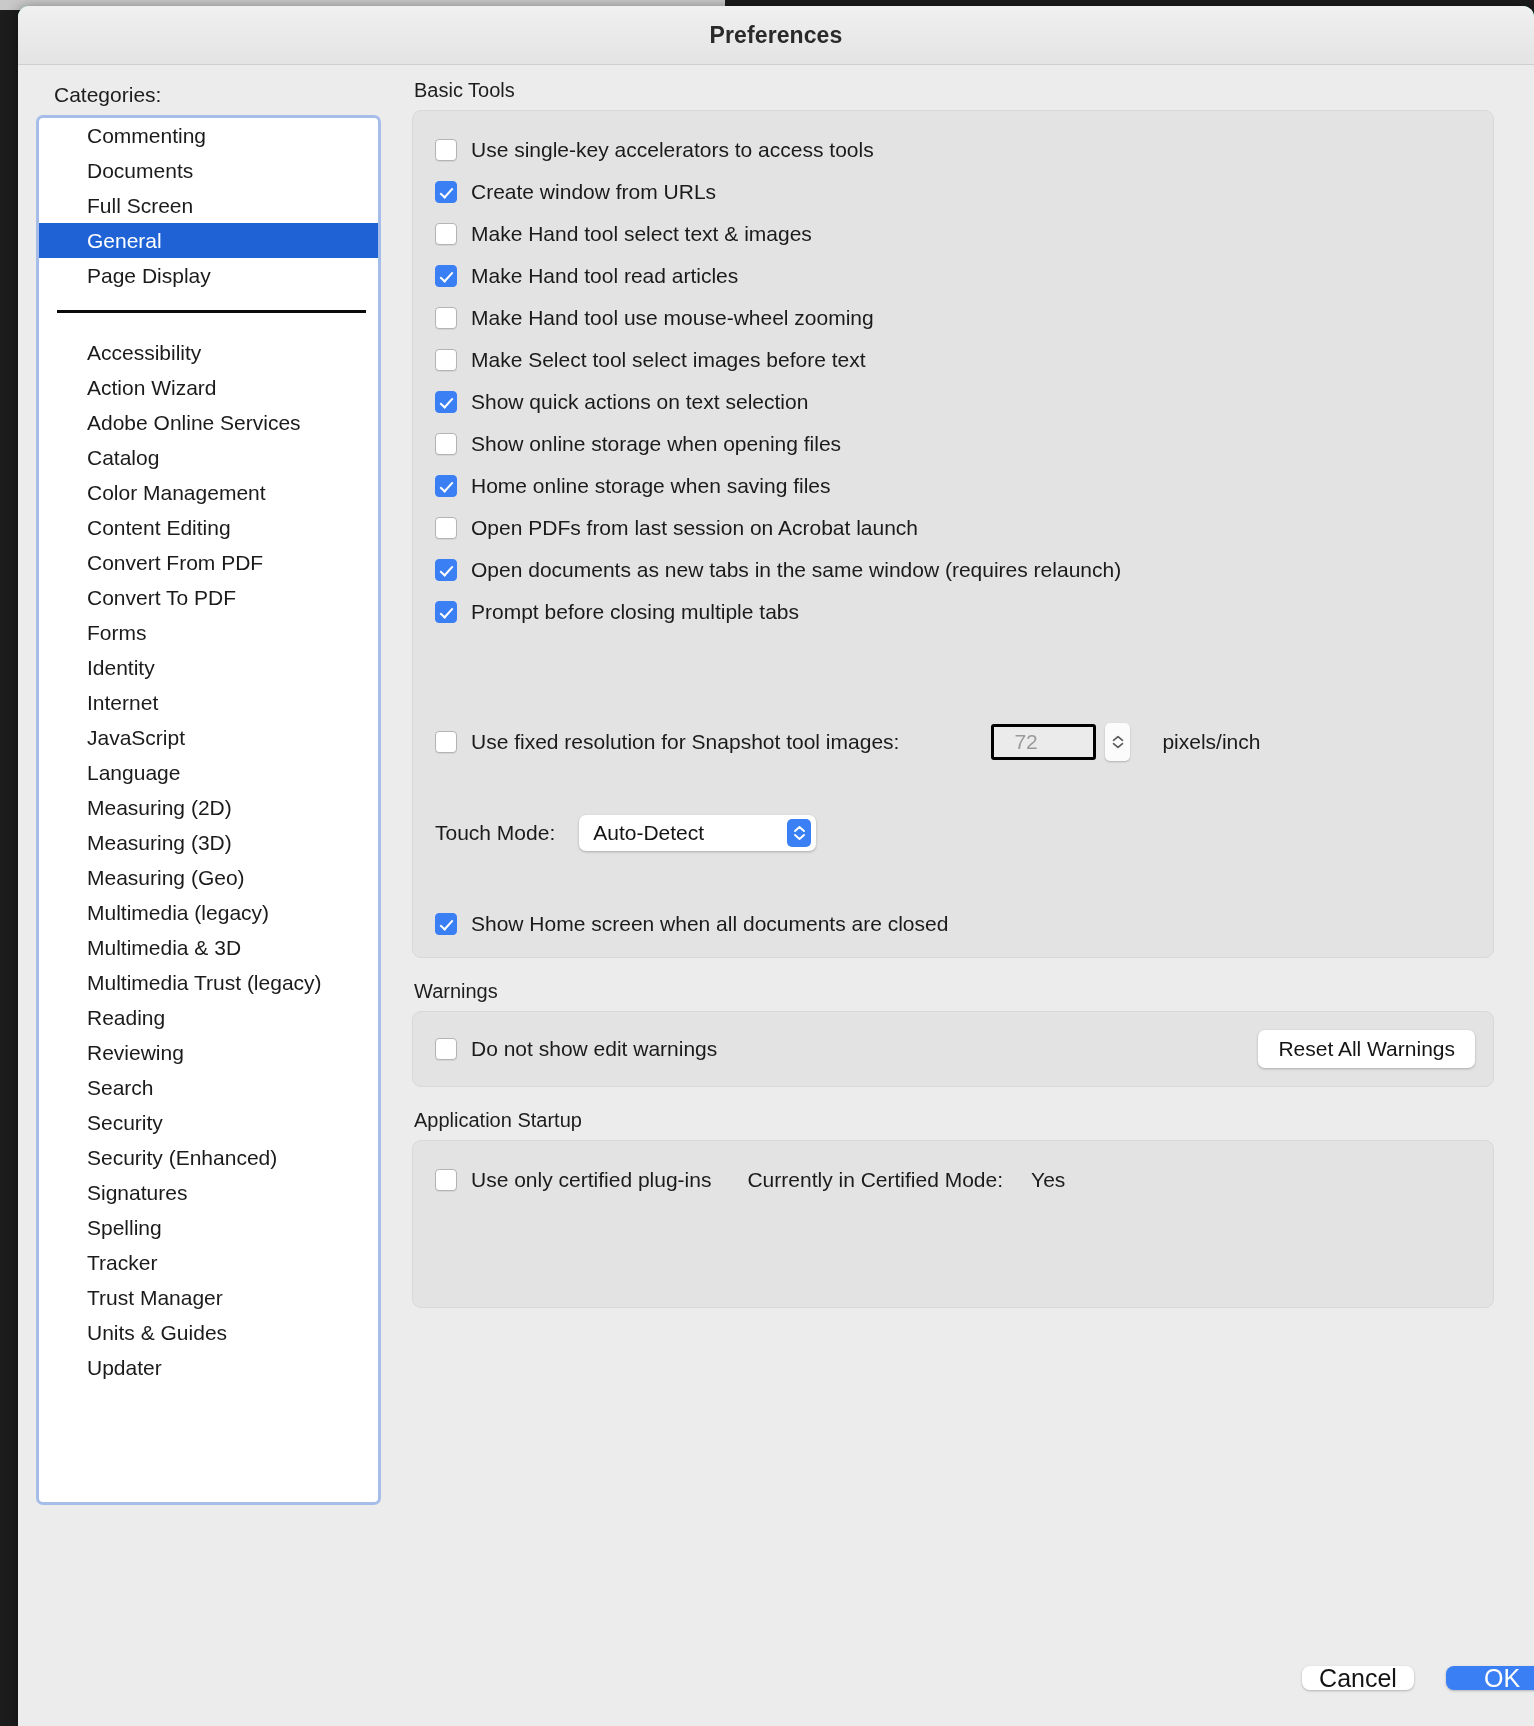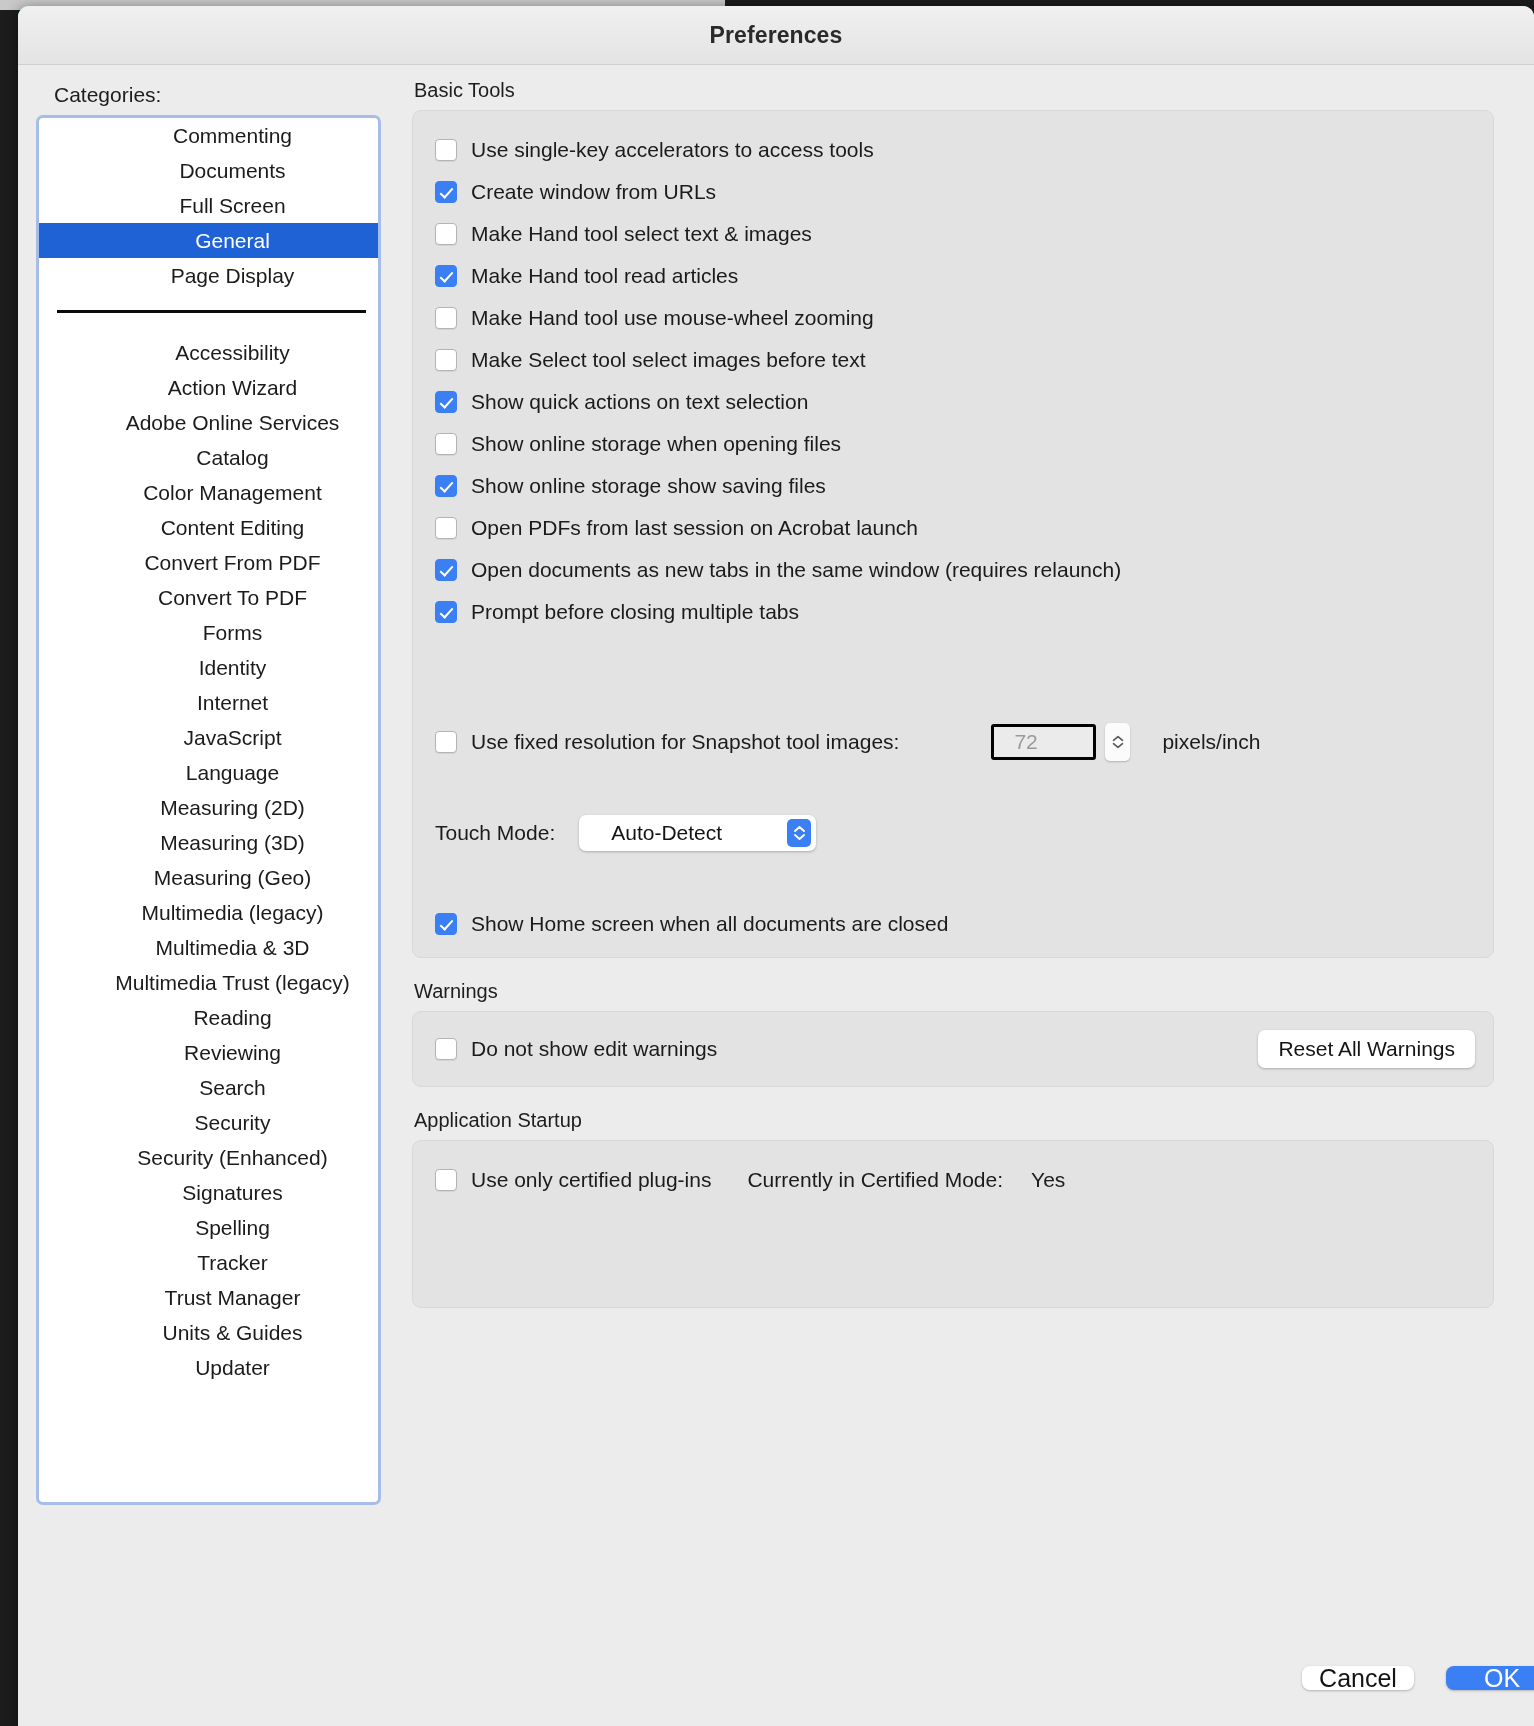--- a/index.html
+++ b/index.html
@@ -86,21 +86,20 @@
   #category-listbox {
     width: 345px;
     height: 1390px;
     background: #ffffff;
     border: 3px solid #a6bdea;
     border-radius: 7px;
     box-sizing: border-box;
     padding: 0;
     overflow: hidden;
     position: relative;
-    text-align: center;
   }
   .cat-item {
     height: 35px;
     line-height: 35px;
     padding-left: 48px;
     font-size: 21px;
     color: #1b1b1b;
     white-space: nowrap;
     box-sizing: border-box;
   }
@@ -233,21 +232,21 @@
   #touch-mode-select {
     width: 237px;
     height: 36px;
     background: #ffffff;
     border-radius: 7px;
     margin-left: 24px;
     box-shadow: 0 1px 2.5px rgba(0,0,0,0.25);
     display: flex;
     align-items: center;
     box-sizing: border-box;
-    padding: 0 5px 0 32px;
+    padding: 0 5px 0 14px;
     justify-content: space-between;
   }
   #touch-mode-value {
     font-size: 21px;
     color: #141414;
   }
   #touch-mode-chevrons {
     width: 24px;
     height: 28px;
     background: #3b7ff5;
@@ -434,21 +433,21 @@
               <div class="check-row">
                 <span class="cbx on"></span>
                 <span class="check-label">Show quick actions on text selection</span>
               </div>
               <div class="check-row">
                 <span class="cbx off"></span>
                 <span class="check-label">Show online storage when opening files</span>
               </div>
               <div class="check-row">
                 <span class="cbx on"></span>
-                <span class="check-label">Show online storage show saving files</span>
+                <span class="check-label">Home online storage when saving files</span>
               </div>
               <div class="check-row">
                 <span class="cbx off"></span>
                 <span class="check-label">Open PDFs from last session on Acrobat launch</span>
               </div>
               <div class="check-row">
                 <span class="cbx on"></span>
                 <span class="check-label">Open documents as new tabs in the same window (requires relaunch)</span>
               </div>
               <div class="check-row">

